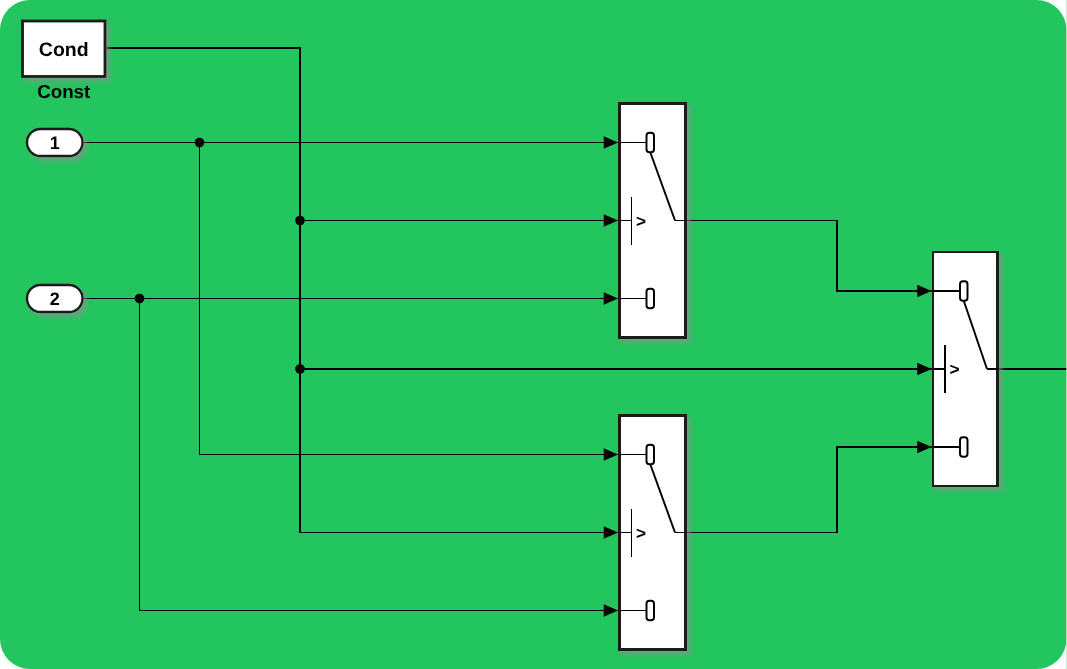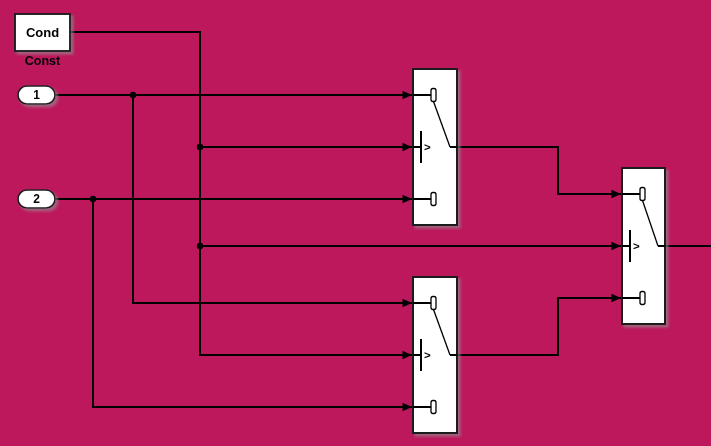--- a/index.html
+++ b/index.html
@@ -1,21 +1,22 @@
 <!DOCTYPE html>
 <html><head>
 <meta charset="utf-8">
 <style>
   html,body{margin:0;padding:0;background:#ffffff;}
   .canvas{
     position:relative;
     width:711px;height:446px;
-    background:#be185d;
+    background:#22c55e;
     font-family:"Liberation Sans", sans-serif;
     overflow:hidden;
+    border-radius:20px;
   }
   svg text{font-family:"Liberation Sans", sans-serif;}
 </style>
 </head>
 <body>
 
 <div class="canvas">
   <svg id="diagram" width="711" height="446" viewBox="0 0 711 446">
     <defs>
       <filter id="blockshadow" x="-20%" y="-20%" width="160%" height="160%">

